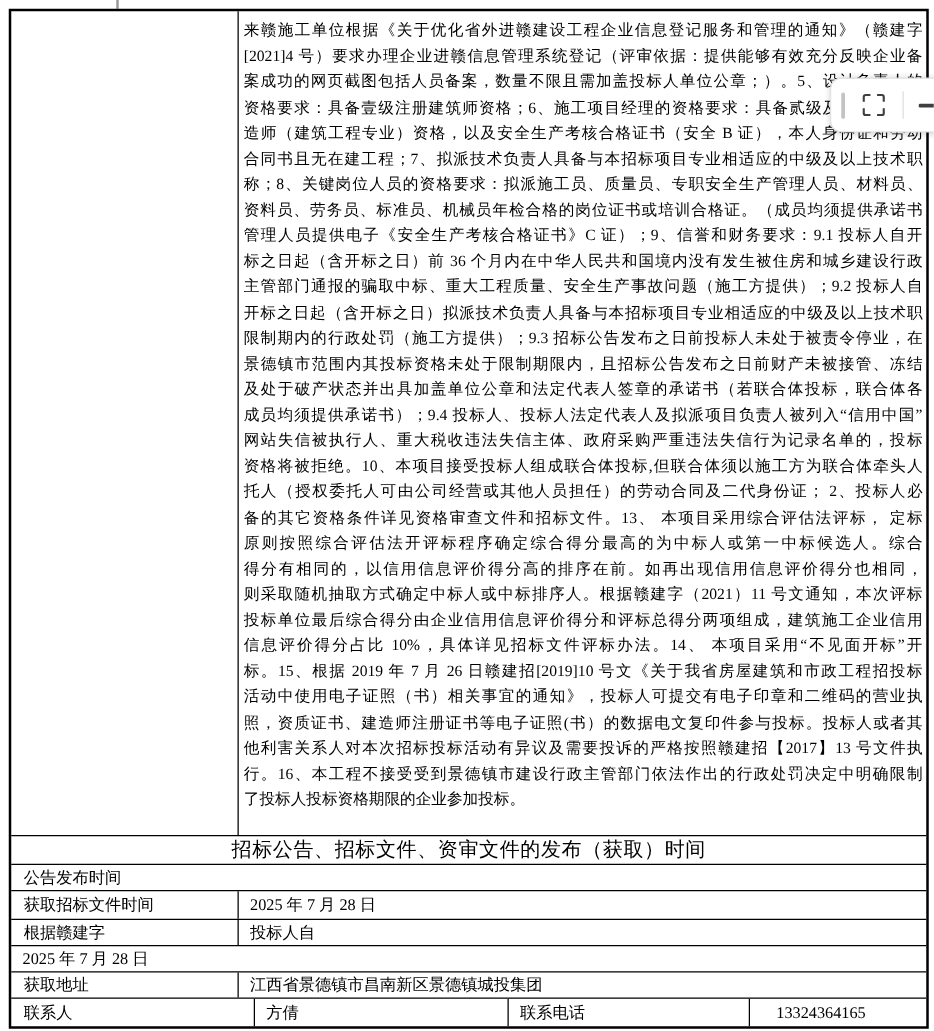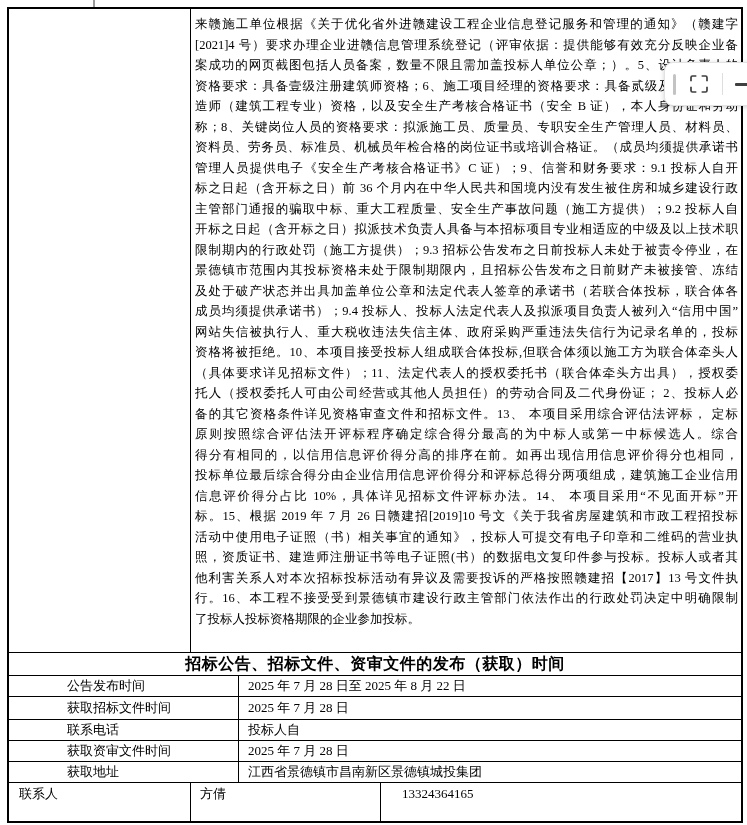--- a/index.html
+++ b/index.html
@@ -29,28 +29,28 @@
   .text-cell{flex:1 1 auto;padding:5px 3px 0 4px;}
   .tline{
     font-size:12.5px;line-height:20.5px;white-space:nowrap;
     text-align:justify;text-align-last:justify;
   }
   .tline:last-child{text-align-last:left;}
 
   .header-row{height:23px;}
   .header-cell{
     flex:1;display:flex;align-items:center;justify-content:center;
-    font-weight:bold;font-size:16px;letter-spacing:.5px;
+    font-weight:normal;font-size:16px;letter-spacing:.5px;
   }
 
-  .info-row{height:21px;padding-left:48px;}
+  .info-row{height:21px;}
   .info-row .lbl{width:181px;flex:0 0 181px;font-size:13px;line-height:20px;padding-left:10px;}
   .info-row .val{flex:1 1 auto;font-size:13px;line-height:20px;padding-left:9px;}
 
-  .contact-row{height:39px;}
+  .contact-row{height:23px;gap:13px;}
   .contact-row .c1{width:181px;flex:0 0 181px;font-size:13px;line-height:22px;padding-left:10px;}
   .contact-row .c2{width:190px;flex:0 0 190px;font-size:13px;line-height:22px;padding-left:9px;}
   .contact-row .c3{width:180px;flex:0 0 180px;font-size:13px;line-height:22px;padding-left:9px;}
   .contact-row .c4{flex:1 1 auto;font-size:13px;line-height:22px;padding-left:21px;}
 
   
   .float-toolbar{
     position:absolute;left:664px;top:62px;width:110px;height:42px;
     background:#fff;border:1px solid #e2e2e2;border-radius:9px;
     box-shadow:0 1px 5px rgba(0,0,0,.18);
@@ -71,76 +71,76 @@
   <div class="doc-table">
 
     <div class="trow main-row">
       <div class="tcell label-col"></div>
       <div class="tcell text-cell">
           <div class="tline">来赣施工单位根据《关于优化省外进赣建设工程企业信息登记服务和管理的通知》（赣建字</div>
           <div class="tline">[2021]4 号）要求办理企业进赣信息管理系统登记（评审依据：提供能够有效充分反映企业备</div>
           <div class="tline">案成功的网页截图包括人员备案，数量不限且需加盖投标人单位公章；）。5、设计负责人的</div>
           <div class="tline">资格要求：具备壹级注册建筑师资格；6、施工项目经理的资格要求：具备贰级及以上注册建</div>
           <div class="tline">造师（建筑工程专业）资格，以及安全生产考核合格证书（安全 B 证），本人身份证和劳动</div>
+          <div class="tline">合同书且无在建工程；7、拟派技术负责人具备与本招标项目专业相适应的中级及以上技术职</div>
           <div class="tline">称；8、关键岗位人员的资格要求：拟派施工员、质量员、专职安全生产管理人员、材料员、</div>
           <div class="tline">资料员、劳务员、标准员、机械员年检合格的岗位证书或培训合格证。（成员均须提供承诺书</div>
           <div class="tline">管理人员提供电子《安全生产考核合格证书》C 证）；9、信誉和财务要求：9.1 投标人自开</div>
           <div class="tline">标之日起（含开标之日）前 36 个月内在中华人民共和国境内没有发生被住房和城乡建设行政</div>
           <div class="tline">主管部门通报的骗取中标、重大工程质量、安全生产事故问题（施工方提供）；9.2 投标人自</div>
           <div class="tline">开标之日起（含开标之日）拟派技术负责人具备与本招标项目专业相适应的中级及以上技术职</div>
           <div class="tline">限制期内的行政处罚（施工方提供）；9.3 招标公告发布之日前投标人未处于被责令停业，在</div>
           <div class="tline">景德镇市范围内其投标资格未处于限制期限内，且招标公告发布之日前财产未被接管、冻结</div>
           <div class="tline">及处于破产状态并出具加盖单位公章和法定代表人签章的承诺书（若联合体投标，联合体各</div>
           <div class="tline">成员均须提供承诺书）；9.4 投标人、投标人法定代表人及拟派项目负责人被列入“信用中国”</div>
           <div class="tline">网站失信被执行人、重大税收违法失信主体、政府采购严重违法失信行为记录名单的，投标</div>
           <div class="tline">资格将被拒绝。10、本项目接受投标人组成联合体投标,但联合体须以施工方为联合体牵头人</div>
-          <div class="tline">（具体要求详见招标文件）；11、法定代表人的授权委托书（联合体牵头方出具），授权委</div>
           <div class="tline">托人（授权委托人可由公司经营或其他人员担任）的劳动合同及二代身份证；  2、投标人必</div>
           <div class="tline">备的其它资格条件详见资格审查文件和招标文件。13、 本项目采用综合评估法评标， 定标</div>
           <div class="tline">原则按照综合评估法开评标程序确定综合得分最高的为中标人或第一中标候选人。综合</div>
           <div class="tline">得分有相同的，以信用信息评价得分高的排序在前。如再出现信用信息评价得分也相同，</div>
+          <div class="tline">则采取随机抽取方式确定中标人或中标排序人。根据赣建字（2021）11 号文通知，本次评标</div>
           <div class="tline">投标单位最后综合得分由企业信用信息评价得分和评标总得分两项组成，建筑施工企业信用</div>
           <div class="tline">信息评价得分占比 10%，具体详见招标文件评标办法。14、 本项目采用“不见面开标”开</div>
           <div class="tline">标。15、根据 2019 年 7 月 26 日赣建招[2019]10 号文《关于我省房屋建筑和市政工程招投标</div>
           <div class="tline">活动中使用电子证照（书）相关事宜的通知》，投标人可提交有电子印章和二维码的营业执</div>
           <div class="tline">照，资质证书、建造师注册证书等电子证照(书）的数据电文复印件参与投标。投标人或者其</div>
           <div class="tline">他利害关系人对本次招标投标活动有异议及需要投诉的严格按照赣建招【2017】13 号文件执</div>
           <div class="tline">行。16、本工程不接受受到景德镇市建设行政主管部门依法作出的行政处罚决定中明确限制</div>
           <div class="tline">了投标人投标资格期限的企业参加投标。</div>
         </div>
     </div>
 
     <div class="trow header-row">
       <div class="tcell header-cell">招标公告、招标文件、资审文件的发布（获取）时间</div>
     </div>
 
     <div class="trow info-row">
       <div class="tcell lbl">公告发布时间</div>
-      <div class="tcell val">2025 年 7 月 28 日至 2025 年 8 月 22 日</div>
     </div>
     <div class="trow info-row" style="height:23px">
       <div class="tcell lbl" style="line-height:22px">获取招标文件时间</div>
       <div class="tcell val" style="line-height:22px">2025 年 7 月 28 日</div>
     </div>
     <div class="trow info-row">
-      <div class="tcell lbl">联系电话</div>
+      <div class="tcell lbl">根据赣建字</div>
       <div class="tcell val">投标人自</div>
     </div>
     <div class="trow info-row">
-      <div class="tcell lbl">获取资审文件时间</div>
       <div class="tcell val">2025 年 7 月 28 日</div>
     </div>
     <div class="trow info-row">
       <div class="tcell lbl">获取地址</div>
       <div class="tcell val">江西省景德镇市昌南新区景德镇城投集团</div>
     </div>
 
     <div class="trow contact-row">
       <div class="tcell c1">联系人</div>
       <div class="tcell c2">方倩</div>
+      <div class="tcell c3">联系电话</div>
       <div class="tcell c4">13324364165</div>
     </div>
 
   </div>
 
   <div class="float-toolbar">
     <span class="tb-handle"></span>
     <svg class="tb-capture" viewBox="0 0 20 20">
       <g fill="none" stroke="#3f3f3f" stroke-width="1.7" stroke-linecap="square">
         <path d="M2 6.5 V3.5 Q2 2 3.5 2 H6.5"></path>

